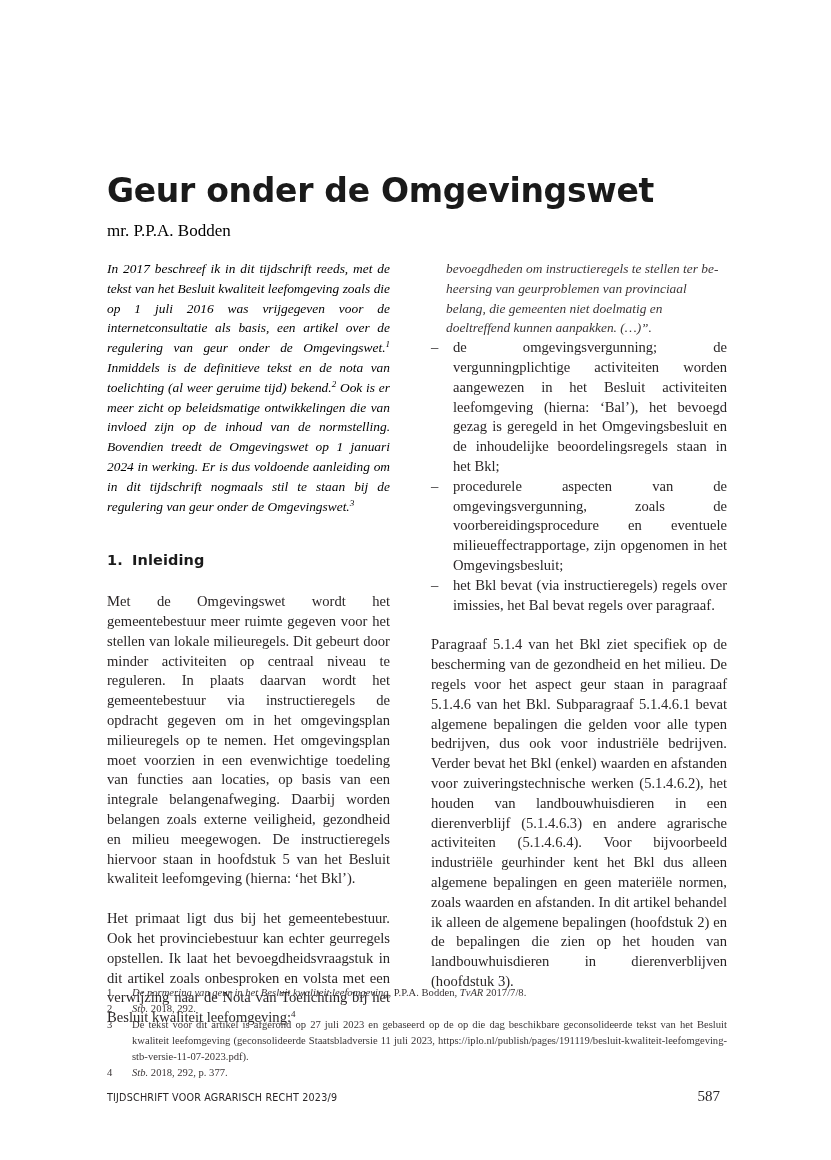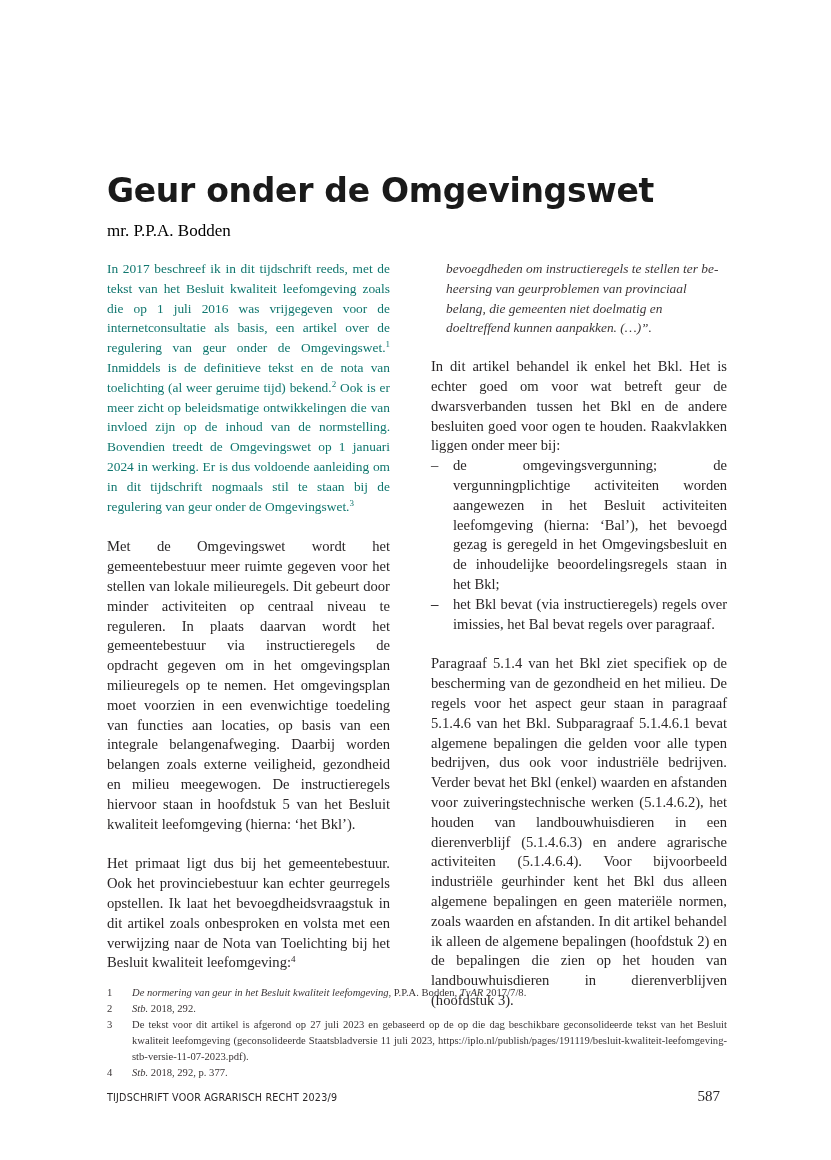--- a/index.html
+++ b/index.html
@@ -11,21 +11,21 @@
     font-size: 33px; letter-spacing: -0.3px; color: #1a1a1a; margin: 0; white-space: nowrap;
   }
   .author {
     position: absolute; left: 107px; top: 213px;
     font-family: "Liberation Serif", serif; font-size: 17px; color: #000000; margin: 0;
   }
   .col { position: absolute; font-family: "Liberation Serif", serif; font-size: 14.6px; line-height: 19.8px; color: #2a2627; }
   .col-left { left: 107px; top: 251px; width: 283px; }
   .col-right { left: 431px; top: 251px; width: 296px; }
   .col p { margin: 0; text-align: justify; hyphens: manual; }
-  .intro { font-size: 13.4px; line-height: 19.8px; color: #0f766e; }
+  .intro { font-style: italic; font-size: 13.4px; line-height: 19.8px; color: #000000; }
   .h2 {
     font-family: "DejaVu Sans", sans-serif; font-weight: bold; font-size: 14.5px;
     color: #1a1a1a; margin: 0; letter-spacing: 0.1px;
   }
   .h2 .num { display: inline-block; width: 25px; }
   .quote { font-style: italic; font-size: 13.4px; line-height: 19.8px; color: #3a3536; padding-left: 15px; text-align: left !important; }
   sup { font-size: 9px; line-height: 0; vertical-align: 5px; }
   ul.dash { list-style: none; margin: 0; padding: 0; }
   ul.dash li { position: relative; padding-left: 22px; text-align: justify; }
   ul.dash li .dash-mark { position: absolute; left: 0; top: 0; }
@@ -44,35 +44,35 @@
 <body>
 
 <div class="page">
 
   <h1 class="title">Geur onder de Omgevingswet</h1>
   <p class="author">mr. P.P.A. Bodden</p>
 
   <div class="col col-left">
     <p class="intro"><span>In 2017 beschreef ik in dit tijdschrift reeds, met de tekst van het Besluit kwaliteit leefomgeving zoals die op 1 juli 2016 was vrijgegeven voor de internetconsultatie als basis, een artikel over de regulering van geur onder de Omgevingswet.</span><sup>1</sup><span> Inmid­dels is de definitieve tekst en de nota van toelichting (al weer geruime tijd) bekend.</span><sup>2</sup><span> Ook is er meer zicht op beleidsmatige ontwikkelingen die van invloed zijn op de inhoud van de normstelling. Bovendien treedt de Omgevingswet op 1 januari 2024 in werking. Er is dus voldoende aanleiding om in dit tijdschrift nogmaals stil te staan bij de regulering van geur onder de Omgevingswet.</span><sup>3</sup></p>
 
+    <h2 class="h2" style="margin-top:35px;"><span class="num">1.</span><span>Inleiding</span></h2>
 
     <p style="margin-top:21px;">Met de Omgevingswet wordt het gemeentebestuur meer ruimte gegeven voor het stellen van lokale milieuregels. Dit gebeurt door minder activiteiten op centraal niveau te reguleren. In plaats daarvan wordt het gemeentebestuur via instructieregels de opdracht gegeven om in het omgevingsplan milieuregels op te nemen. Het omgevingsplan moet voorzien in een evenwichtige toedeling van functies aan locaties, op basis van een integrale belangenafweging. Daarbij worden belangen zoals externe veiligheid, gezondheid en milieu meegewogen. De instructieregels hiervoor staan in hoofdstuk 5 van het Besluit kwaliteit leefom­geving (hierna: ‘het Bkl’).</p>
 
     <p style="margin-top:20px;"><span>Het primaat ligt dus bij het gemeentebestuur. Ook het provinciebestuur kan echter geurregels opstel­len. Ik laat het bevoegdheidsvraagstuk in dit artikel zoals onbesproken en volsta met een verwijzing naar de Nota van Toelichting bij het Besluit kwaliteit leefomgeving:</span><sup>4</sup></p>
 
   </div>
 
   <div class="col col-right">
     <p class="quote">bevoegdheden om instructieregels te stellen ter be­heersing van geurproblemen van provinciaal belang, die gemeenten niet doelmatig en doeltreffend kunnen aanpakken. (…)”.</p>
 
-    <p style="margin-top:19px;">In dit artikel behandel ik enkel het Bkl. Het is echter goed om voor wat betreft geur de dwarsverbanden tussen het Bkl en de andere besluiten goed voor ogen te houden. Raakvlakken liggen onder meer bij:</p>
 
     <ul class="dash">
       <li><span class="dash-mark">–</span><span>de omgevingsvergunning; de vergunningplichtige activiteiten worden aangewezen in het Besluit activiteiten leefomgeving (hierna: ‘Bal’), het be­voegd gezag is geregeld in het Omgevingsbesluit en de inhoudelijke beoordelingsregels staan in het Bkl;</span></li>
-      <li><span class="dash-mark">–</span></li>
+      <li><span class="dash-mark">–</span><span>procedurele aspecten van de omgevingsvergun­ning, zoals de voorbereidingsprocedure en eventuele milieueffectrapportage, zijn opgenomen in het Omgevingsbesluit;</span></li>
       <li><span class="dash-mark">–</span><span>het Bkl bevat (via instructieregels) regels over imissies, het Bal bevat regels over paragraaf.</span></li>
     </ul>
 
     <p style="margin-top:20px;">Paragraaf 5.1.4 van het Bkl ziet specifiek op de be­scherming van de gezondheid en het milieu. De regels voor het aspect geur staan in paragraaf 5.1.4.6 van het Bkl. Subparagraaf 5.1.4.6.1 bevat algemene bepalingen die gelden voor alle typen bedrijven, dus ook voor industriële bedrijven. Verder bevat het Bkl (enkel) waarden en afstanden voor zuiveringstechnische wer­ken (5.1.4.6.2), het houden van landbouwhuisdieren in een dierenverblijf (5.1.4.6.3) en andere agrarische activiteiten (5.1.4.6.4). Voor bijvoorbeeld industriële geurhinder kent het Bkl dus alleen algemene bepa­lingen en geen materiële normen, zoals waarden en afstanden. In dit artikel behandel ik alleen de algemene bepalingen (hoofdstuk 2) en de bepalingen die zien op het houden van landbouwhuisdieren in dierenverblijven (hoofdstuk 3).</p>
   </div>
 
   <div class="footnotes">
     <div class="fn">
       <span class="fn-num">1</span>
       <span class="fn-text"><i>De normering van geur in het Besluit kwaliteit leefomgeving</i><span>, P.P.A. Bodden, </span><i>TvAR</i><span> 2017/7/8.</span></span>

